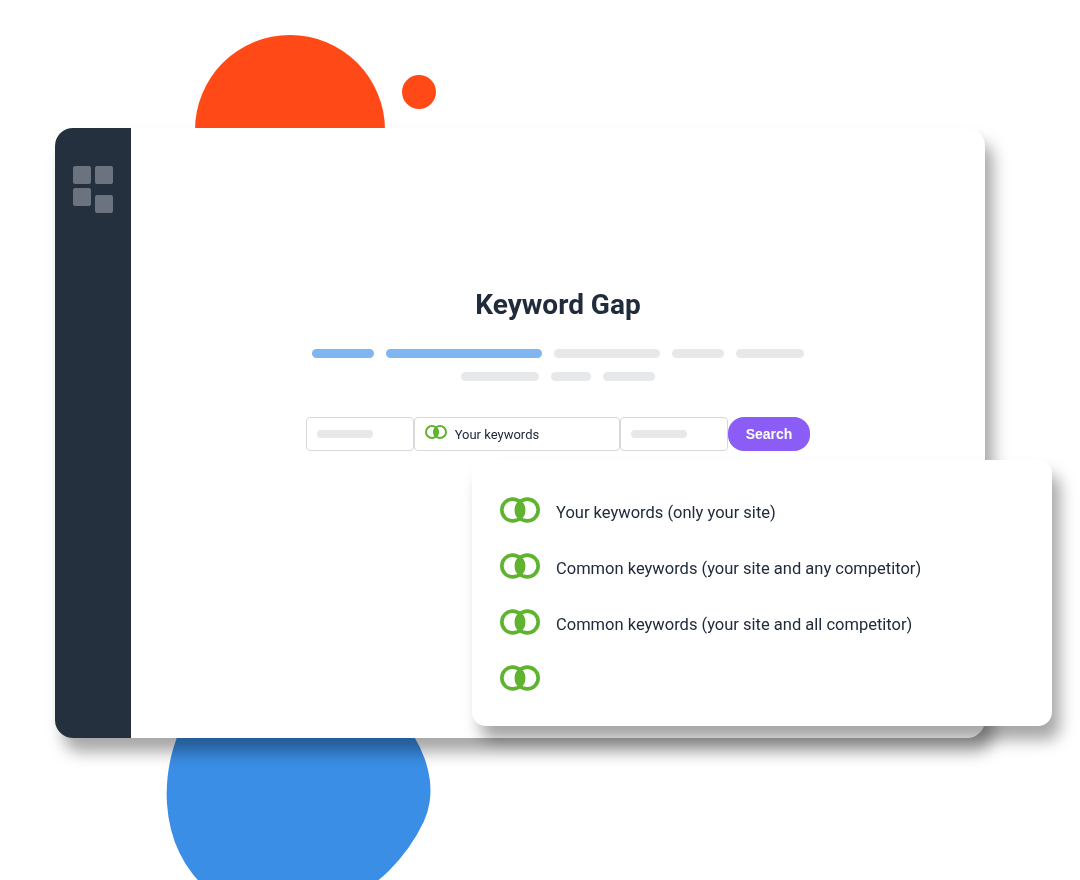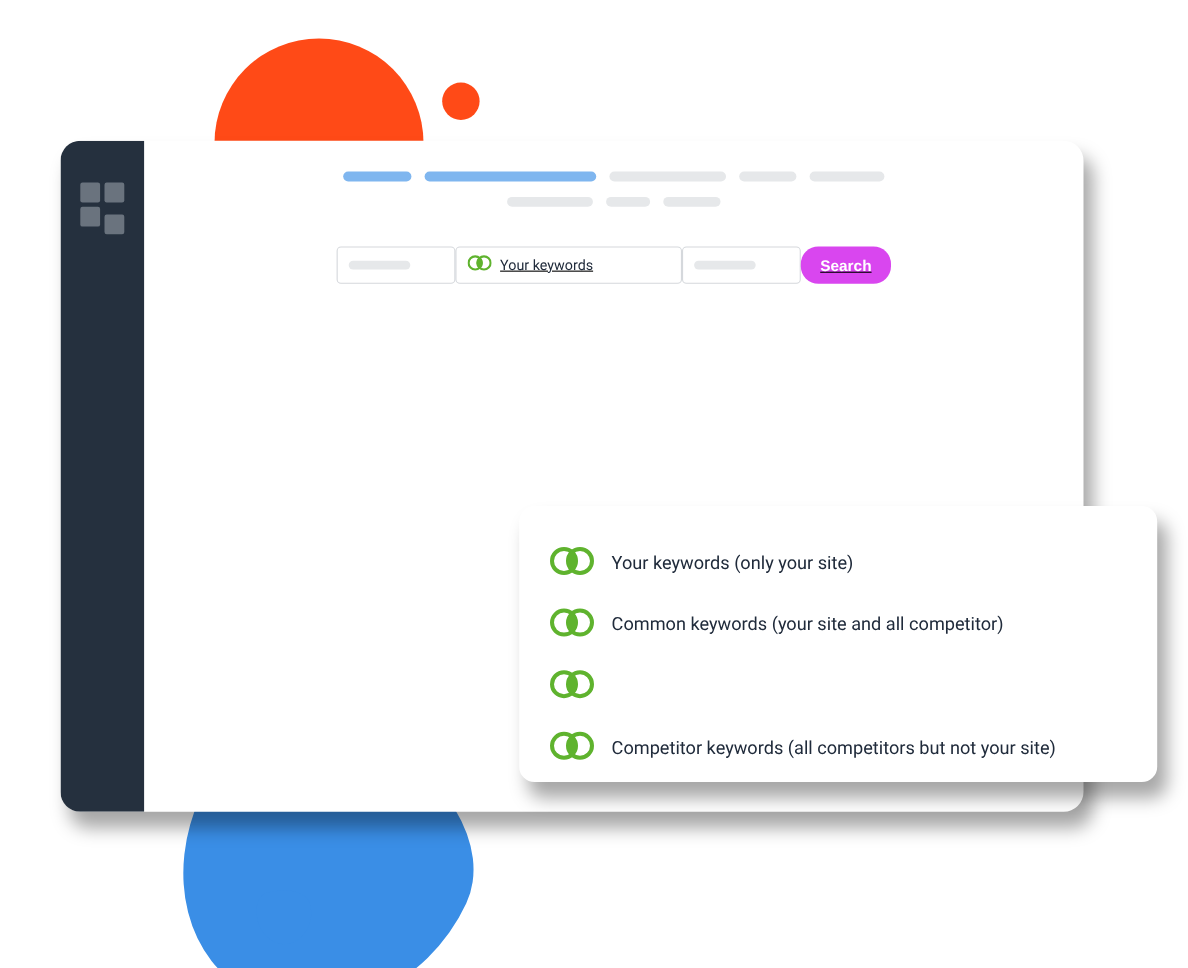--- a/index.html
+++ b/index.html
@@ -131,21 +131,20 @@
   }
   .p6 { width: 78px; }
   .p7 { width: 40px; }
   .p8 { width: 52px; }
 
   .search-row {
     display: flex;
     justify-content: center;
     margin-top: 36px;
     align-items: center;
-    text-decoration: underline;
   }
   .field {
     height: 34px;
     border: 1px solid #d5d8dc;
     border-radius: 4px;
     background: #fff;
     display: flex;
     align-items: center;
     padding: 0 10px;
   }
@@ -155,21 +154,21 @@
     background: #e6e8ea;
   }
   .field-1 { width: 108px; }
   .field-1 .ph { width: 56px; }
   .field-2 { width: 206px; gap: 8px; }
   .field-2 .lbl { font-size: 13px; color: #202b3b; }
   .field-3 { width: 108px; }
   .field-3 .ph { width: 56px; }
   .search-btn {
     height: 34px;
-    background: #d946ef;
+    background: #8b5cf6;
     color: #fff;
     font-weight: 600;
     font-size: 14px;
     border: none;
     border-radius: 16px;
     padding: 0 18px;
     cursor: pointer;
   }
 
   
@@ -181,21 +180,21 @@
   
   .popover {
     position: absolute;
     top: 460px;
     left: 472px;
     width: 580px;
     background: #fff;
     border-radius: 14px;
     box-shadow: 8px 14px 16px rgba(0,0,0,0.35);
     z-index: 10;
-    padding: 24px 28px 3px 28px;
+    padding: 24px 28px 18px 28px;
   }
   .option {
     display: flex;
     align-items: center;
     gap: 16px;
     padding: 11px 0;
     cursor: pointer;
   }
   .option-label {
     font-size: 16.5px;
@@ -213,20 +212,21 @@
 <div class="window">
   <div class="sidebar">
     <div class="sidebar-grid">
       <div class="sq"></div>
         <div class="sq"></div>
         <div class="sq"></div>
         <div class="sq"></div>
     </div>
   </div>
   <div class="main">
+    <div class="page-title">Keyword Gap</div>
 
     <div class="pills">
       <div class="pill blue p1"></div>
       <div class="pill blue p2"></div>
       <div class="pill p3"></div>
       <div class="pill p4"></div>
       <div class="pill p5"></div>
     </div>
     <div class="pills2">
       <div class="pill p6"></div>
@@ -262,20 +262,30 @@
     <span class="venn">
       <svg width="40" height="30" viewBox="0 0 44 32">
         <circle cx="14" cy="16" r="12" fill="none" stroke="#5fb32e" stroke-width="4"></circle>
         <circle cx="30" cy="16" r="12" fill="none" stroke="#5fb32e" stroke-width="4"></circle>
         <path d="M22 6 A12 12 0 0 1 22 26 A12 12 0 0 1 22 6 Z" fill="#5fb32e"></path>
       </svg>
     </span>
     <span class="option-label">Your keywords (only your site)</span>
   </div>
 
+  <div class="option">
+    <span class="venn">
+      <svg width="40" height="30" viewBox="0 0 44 32">
+        <circle cx="14" cy="16" r="12" fill="none" stroke="#5fb32e" stroke-width="4"></circle>
+        <circle cx="30" cy="16" r="12" fill="none" stroke="#5fb32e" stroke-width="4"></circle>
+        <path d="M22 6 A12 12 0 0 1 22 26 A12 12 0 0 1 22 6 Z" fill="#5fb32e"></path>
+      </svg>
+    </span>
+    <span class="option-label">Common keywords (your site and any competitor)</span>
+  </div>
 
   <div class="option">
     <span class="venn">
       <svg width="40" height="30" viewBox="0 0 44 32">
         <circle cx="14" cy="16" r="12" fill="none" stroke="#5fb32e" stroke-width="4"></circle>
         <circle cx="30" cy="16" r="12" fill="none" stroke="#5fb32e" stroke-width="4"></circle>
         <path d="M22 6 A12 12 0 0 1 22 26 A12 12 0 0 1 22 6 Z" fill="#5fb32e"></path>
       </svg>
     </span>
     <span class="option-label">Common keywords (your site and all competitor)</span>
@@ -284,25 +294,15 @@
   <div class="option">
     <span class="venn">
       <svg width="40" height="30" viewBox="0 0 44 32">
         <circle cx="14" cy="16" r="12" fill="none" stroke="#5fb32e" stroke-width="4"></circle>
         <circle cx="30" cy="16" r="12" fill="none" stroke="#5fb32e" stroke-width="4"></circle>
         <path d="M22 6 A12 12 0 0 1 22 26 A12 12 0 0 1 22 6 Z" fill="#5fb32e"></path>
       </svg>
     </span>
   </div>
 
-  <div class="option">
-    <span class="venn">
-      <svg width="40" height="30" viewBox="0 0 44 32">
-        <circle cx="14" cy="16" r="12" fill="none" stroke="#5fb32e" stroke-width="4"></circle>
-        <circle cx="30" cy="16" r="12" fill="none" stroke="#5fb32e" stroke-width="4"></circle>
-        <path d="M22 6 A12 12 0 0 1 22 26 A12 12 0 0 1 22 6 Z" fill="#5fb32e"></path>
-      </svg>
-    </span>
-    <span class="option-label">Competitor keywords (all competitors but not your site)</span>
-  </div>
 
 
 </div>
 
 </body></html>

